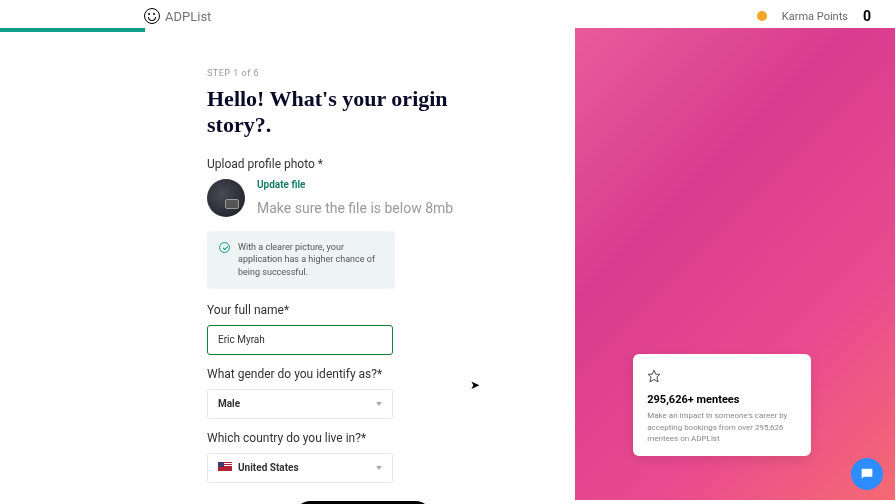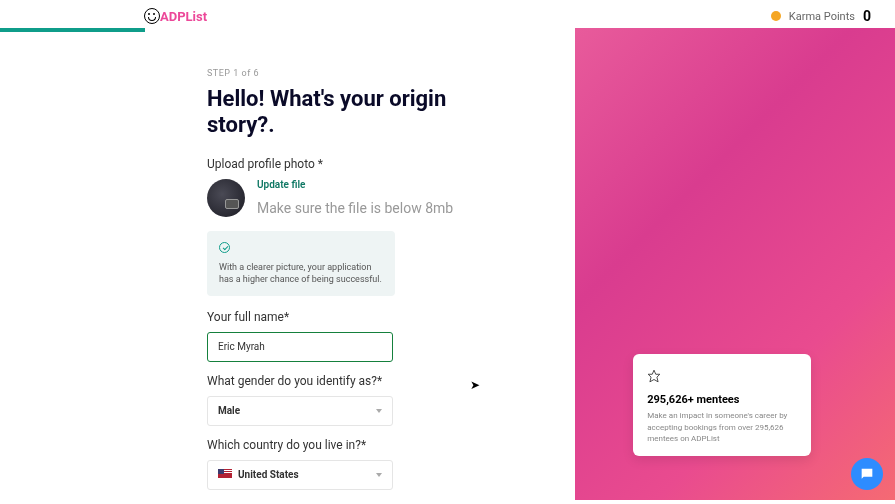--- a/index.html
+++ b/index.html
@@ -26,23 +26,24 @@
     .header {
       display: flex;
       align-items: center;
       justify-content: space-between;
       padding: 8px 24px 4px 144px;
       height: 28px;
     }
     .logo {
       display: flex;
       align-items: center;
-      font-weight: 700;
+      gap: 5px;
+      font-weight: 400;
       font-size: 13px;
-      color: #ec4899;
+      color: #737373;
     }
     .logo-icon {
       width: 16px;
       height: 16px;
       border: 1.5px solid #000;
       border-radius: 50%;
       position: relative;
     }
     .logo-icon::after {
       content: '';
@@ -62,21 +63,21 @@
       height: 2px;
       background: #000;
       border-radius: 50%;
       top: 4px;
       left: 3px;
       box-shadow: 5px 0 0 #000;
     }
     .karma {
       display: flex;
       align-items: center;
-      gap: 8px;
+      gap: 15px;
       font-size: 11px;
       color: #666;
       justify-content: space-between;
     }
     .karma-dot {
       width: 10px;
       height: 10px;
       border-radius: 50%;
       background: #f5a623;
     }
@@ -99,20 +100,21 @@
       color: #999;
       margin-bottom: 8px;
     }
     .heading {
       font-size: 22px;
       font-weight: 700;
       color: #0a0a28;
       line-height: 1.2;
       margin-bottom: 18px;
       width: 250px;
+      font-family: Liberation Serif, serif;
     }
     .field-label {
       font-size: 12px;
       color: #333;
       margin-bottom: 8px;
     }
     .upload-row {
       display: flex;
       gap: 12px;
       margin-bottom: 14px;
@@ -149,21 +151,20 @@
       border-radius: 4px;
       padding: 10px 12px;
       display: flex;
       align-items: flex-start;
       gap: 8px;
       font-size: 9px;
       color: #555;
       line-height: 1.4;
       width: 188px;
       margin-bottom: 14px;
-      flex-direction: column;
     }
     .tip-icon {
       flex-shrink: 0;
       width: 11px;
       height: 11px;
       border: 1px solid #0f9d8a;
       border-radius: 50%;
       position: relative;
       margin-top: 1px;
     }

